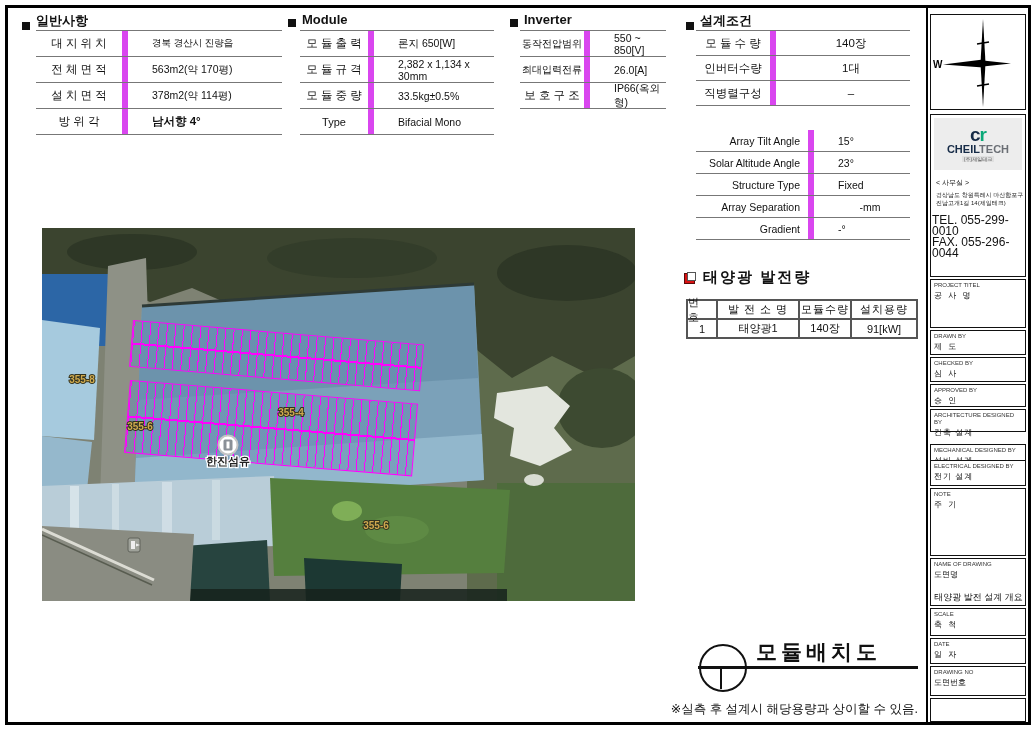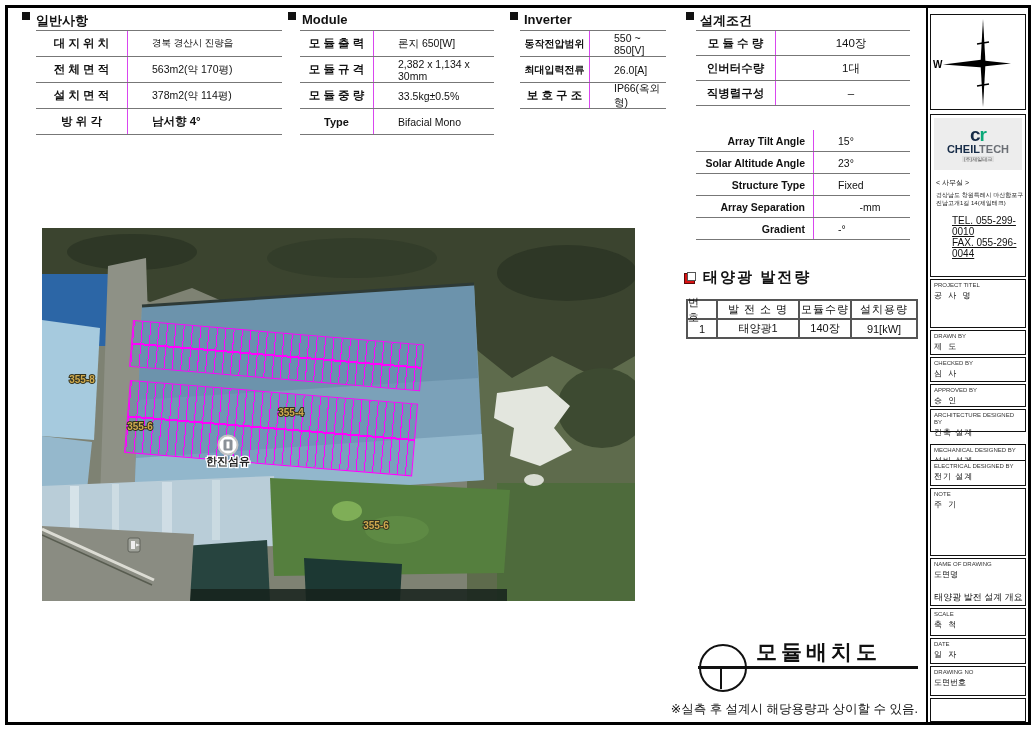--- a/index.html
+++ b/index.html
@@ -1,25 +1,25 @@
 <!DOCTYPE html>
 <html><head>
 <meta charset="utf-8">
 <style>
   html,body{margin:0;padding:0;background:#e8e8e8;}
   .sheet{position:relative;width:1036px;height:730px;background:#fff;
          font-family:"Liberation Sans","DejaVu Sans",sans-serif;color:#111;overflow:hidden;}
   .frame{position:absolute;inset:5px;border:3px solid #000;}
   
-  .sec-head{position:absolute;font-size:13px;font-weight:bold;display:flex;align-items:flex-start;gap:6px;}
+  .sec-head{position:absolute;font-size:13px;font-weight:bold;display:flex;align-items:flex-end;gap:6px;}
   .sq{width:8px;height:8px;background:#111;display:inline-block;}
   
   .kvt{position:absolute;border-top:1px solid #777;box-sizing:border-box;}
   .kvr{display:flex;height:26px;border-bottom:1px solid #777;box-sizing:border-box;align-items:stretch;}
-  .kvl{display:flex;align-items:center;justify-content:center;font-size:11.5px;border-right:1px solid #d946ef;box-sizing:border-box;font-weight:bold;}
+  .kvl{display:flex;align-items:center;justify-content:center;font-size:11.5px;border-right:6px solid #d946ef;box-sizing:border-box;}
   .kvv{flex:1;display:flex;align-items:center;padding-left:8px;font-size:10.5px;margin-left:16px;}
   .g .kvl{width:92px;} .m .kvl{width:74px;} .i .kvl{width:70px;}
   .dk .kvl{width:80px;} .dk .kvr{height:25px;} .dk .kvv{justify-content:center;padding-left:0;font-size:11.5px;}
   .de{border-top:none;}
   .de .kvr{height:22px;}
   .de .kvl{width:118px;justify-content:flex-end;padding-right:8px;font-size:10.5px;}
   .de .kvv{font-size:10.5px;}
   .blue{color:#1436c8;}
   
   .gen-title{position:absolute;display:flex;align-items:center;gap:7px;font-size:15px;font-weight:bold;letter-spacing:2px;}
@@ -61,21 +61,21 @@
   
   .logo-box{top:114px;height:163px;font-size:7px;}
   .logo-area{margin:3px;height:52px;background:#ededed;display:flex;flex-direction:column;align-items:center;justify-content:center;}
   .logo-cr{font-size:19px;font-weight:bold;line-height:17px;letter-spacing:-1px;}
   .logo-cr .c{color:#162b47;} .logo-cr .r{color:#0aa878;}
   .logo-name{font-size:11px;font-weight:bold;letter-spacing:0;}
   .logo-name .cheil{color:#162b47;} .logo-name .tech{color:#6b6f75;}
   .logo-sub{font-size:5px;color:#555;background:#e0e0e0;padding:0 2px;margin-top:1px;}
   .office{font-size:7px;margin:8px 0 3px 5px;}
   .addr{font-size:6px;color:#222;margin-left:5px;line-height:8px;}
-  .telfax{font-size:10px;margin:8px 0 0 21px;line-height:11px;text-decoration:underline;}
+  .telfax{font-size:12px;margin:8px 0 0 1px;line-height:11px;}
 </style>
 </head>
 <body>
 
 <div class="sheet">
   <div class="frame"></div>
 
   <div class="sec-head" style="left:22px;top:12px;">
     <span class="sq"></span>
     <span>일반사항</span>

